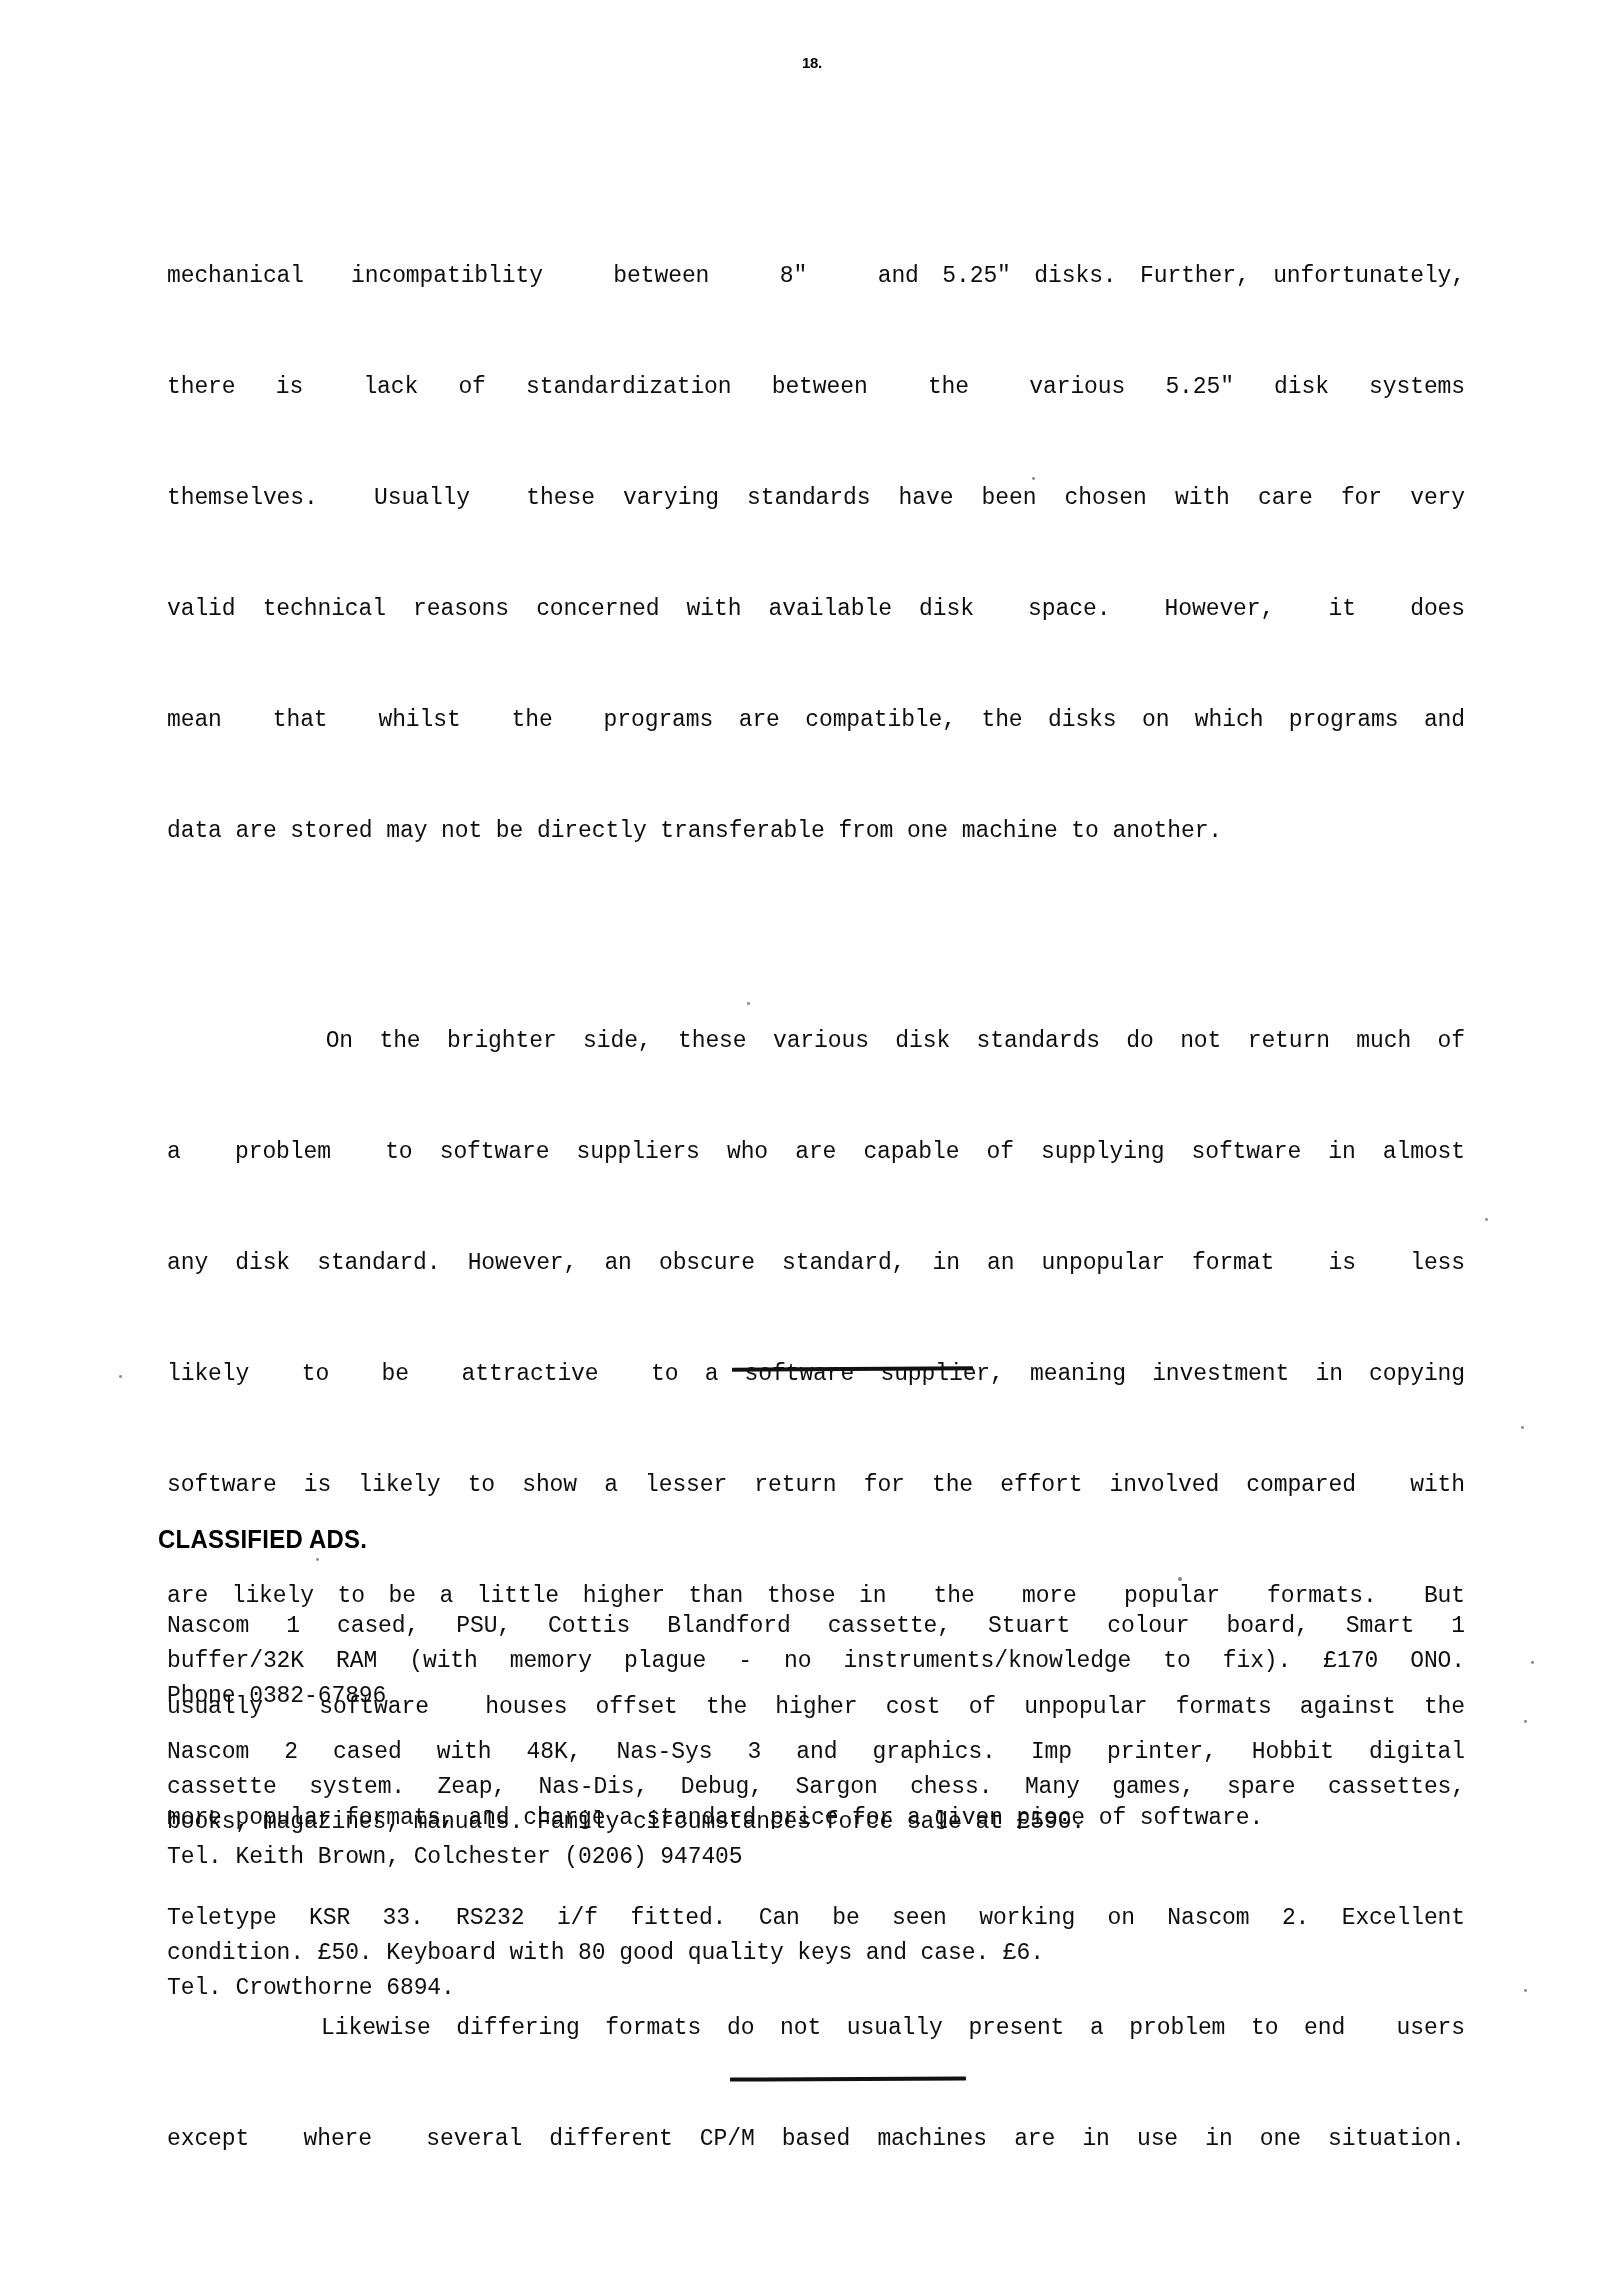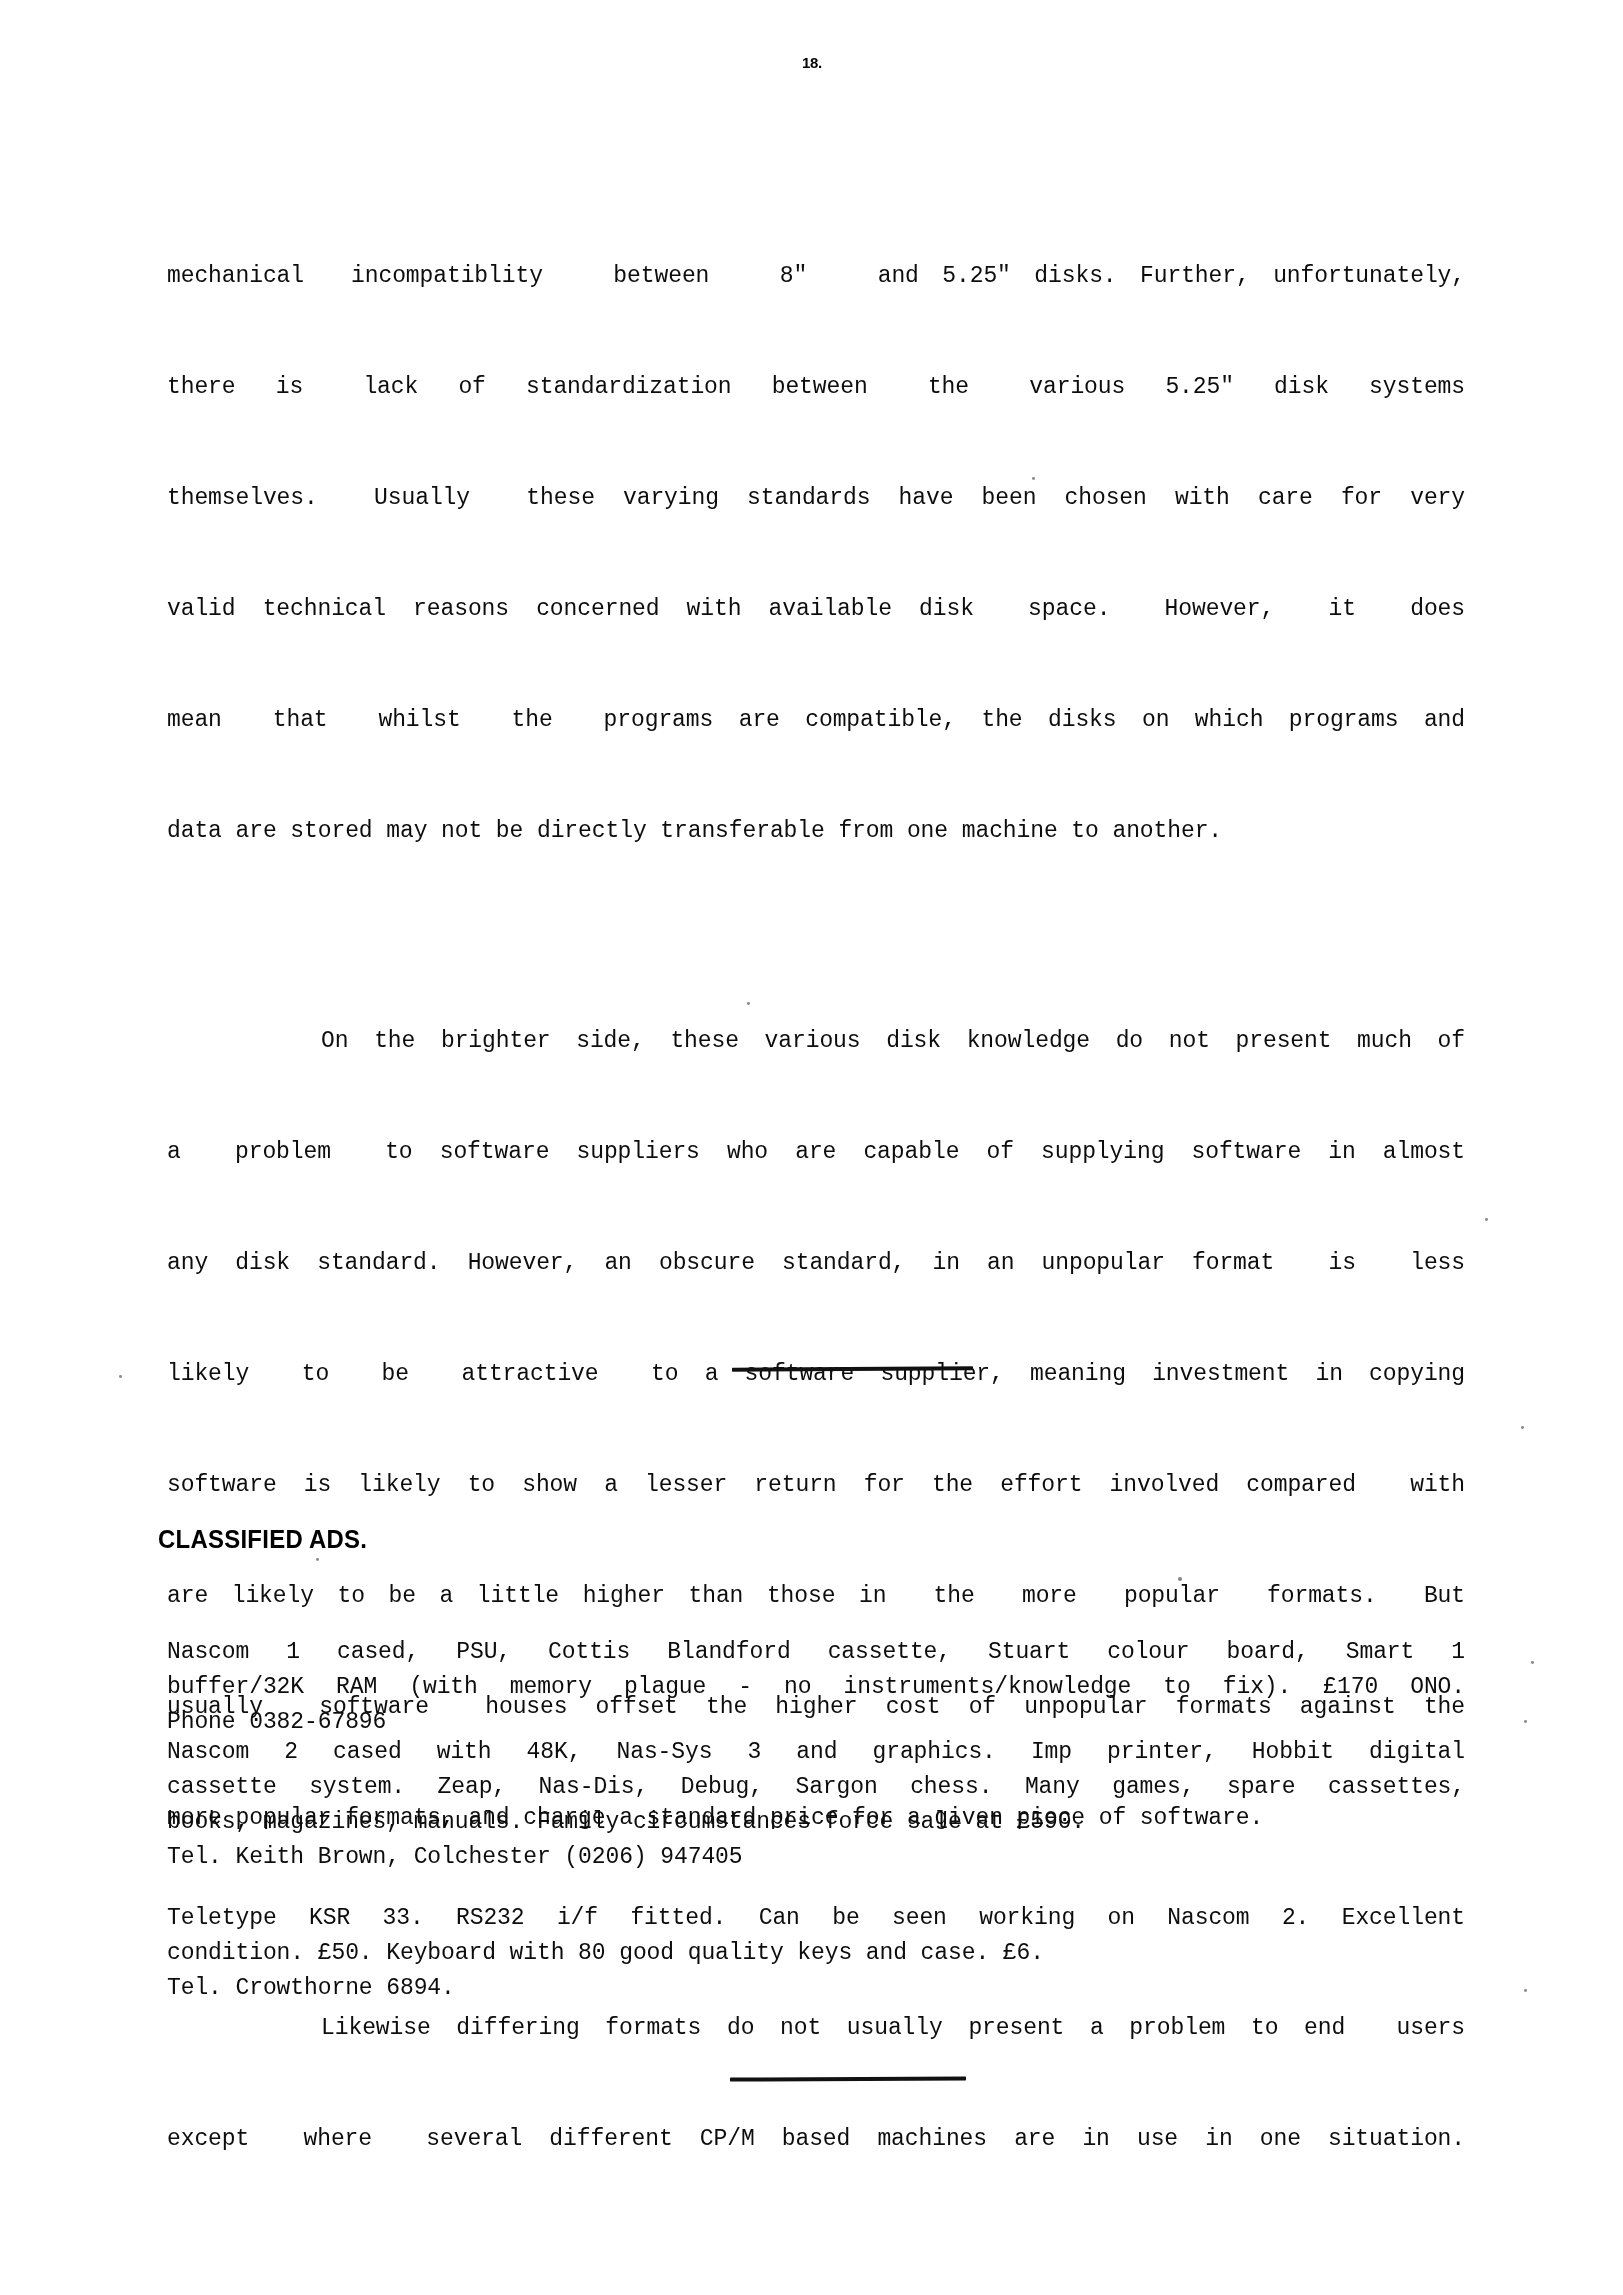--- a/index.html
+++ b/index.html
@@ -124,21 +124,21 @@
     <p class="para">
       <span class="ln just">mechanical  incompatiblity   between   8"   and 5.25" disks. Further, unfortunately,</span>
       <span class="ln just">there  is   lack  of  standardization  between   the   various  5.25"  disk  systems</span>
       <span class="ln just">themselves.  Usually  these varying standards have been chosen with care for very</span>
       <span class="ln just">valid technical reasons concerned with available disk  space.  However,  it  does</span>
       <span class="ln just">mean  that  whilst  the  programs are compatible, the disks on which programs and</span>
       <span class="ln last">data are stored may not be directly transferable from one machine to another.</span>
     </p>
 
     <p class="para" style="margin-top:25px;">
-      <span class="ln just">      On the brighter side, these various disk knowledge do not present much of</span>
+      <span class="ln just">      On the brighter side, these various disk standards do not return much of</span>
       <span class="ln just">a  problem  to software suppliers who are capable of supplying software in almost</span>
       <span class="ln just">any disk standard. However, an obscure standard, in an unpopular format  is  less</span>
       <span class="ln just">likely  to  be  attractive  to a software supplier, meaning investment in copying</span>
       <span class="ln just">software is likely to show a lesser return for the effort involved compared  with</span>
       <span class="ln just">are likely to be a little higher than those in  the  more  popular  formats.  But</span>
       <span class="ln just">usually  software  houses offset the higher cost of unpopular formats against the</span>
       <span class="ln last">more popular formats, and charge a standard price for a given piece of software.</span>
     </p>
 
     <p class="para" style="margin-top:25px;">
@@ -150,21 +150,21 @@
       
       
     </p>
 
   </div>
 
   <div class="rule" style="left:732px; top:1367px; width:241px; transform:rotate(-0.35deg);"></div>
 
   <div class="classified-head" style="top:1524px;">CLASSIFIED ADS.</div>
 
-  <div class="ad" style="top:1609px;margin-top:26px;">
+  <div class="ad" style="top:1609px;">
     <span class="ln">Nascom  1  cased,  PSU,  Cottis  Blandford cassette, Stuart colour board, Smart 1</span>
     <span class="ln">buffer/32K RAM (with memory plague - no instruments/knowledge to fix). £170  ONO.</span>
     <span class="ln last">Phone 0382-67896</span>
   </div>
 
   <div class="ad" style="top:1735px;">
     <span class="ln">Nascom 2 cased with 48K, Nas-Sys 3 and  graphics.  Imp  printer,  Hobbit  digital</span>
     <span class="ln">cassette system. Zeap, Nas-Dis, Debug, Sargon chess. Many games, spare cassettes,</span>
     <span class="ln last">books, magazines, manuals. Family circumstances force sale at £590.</span>
     <span class="ln last">Tel. Keith Brown, Colchester (0206) 947405</span>

